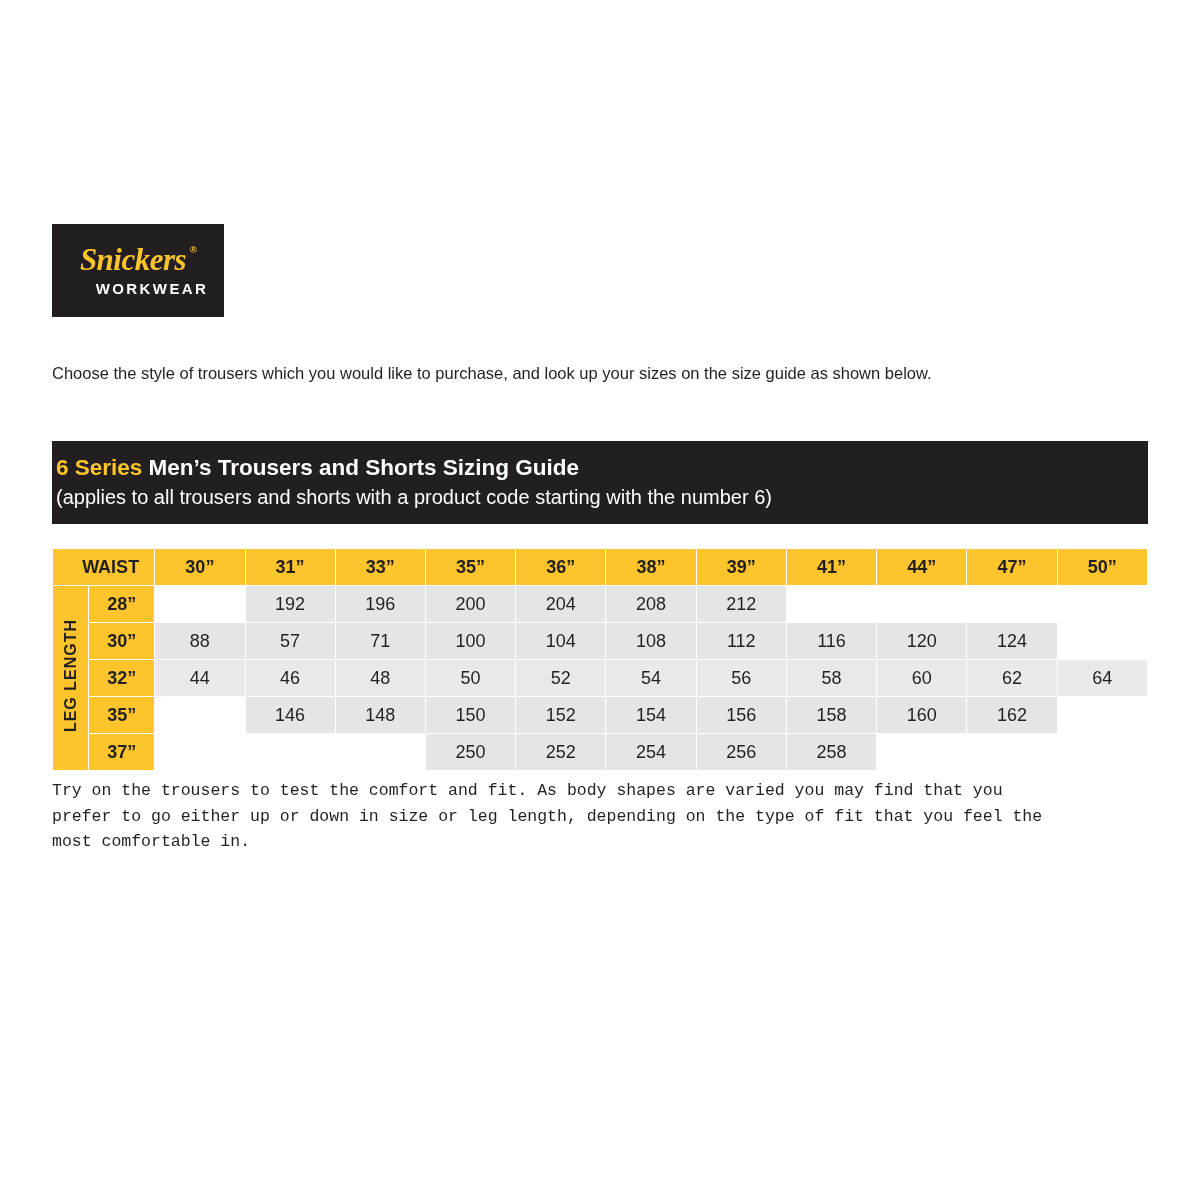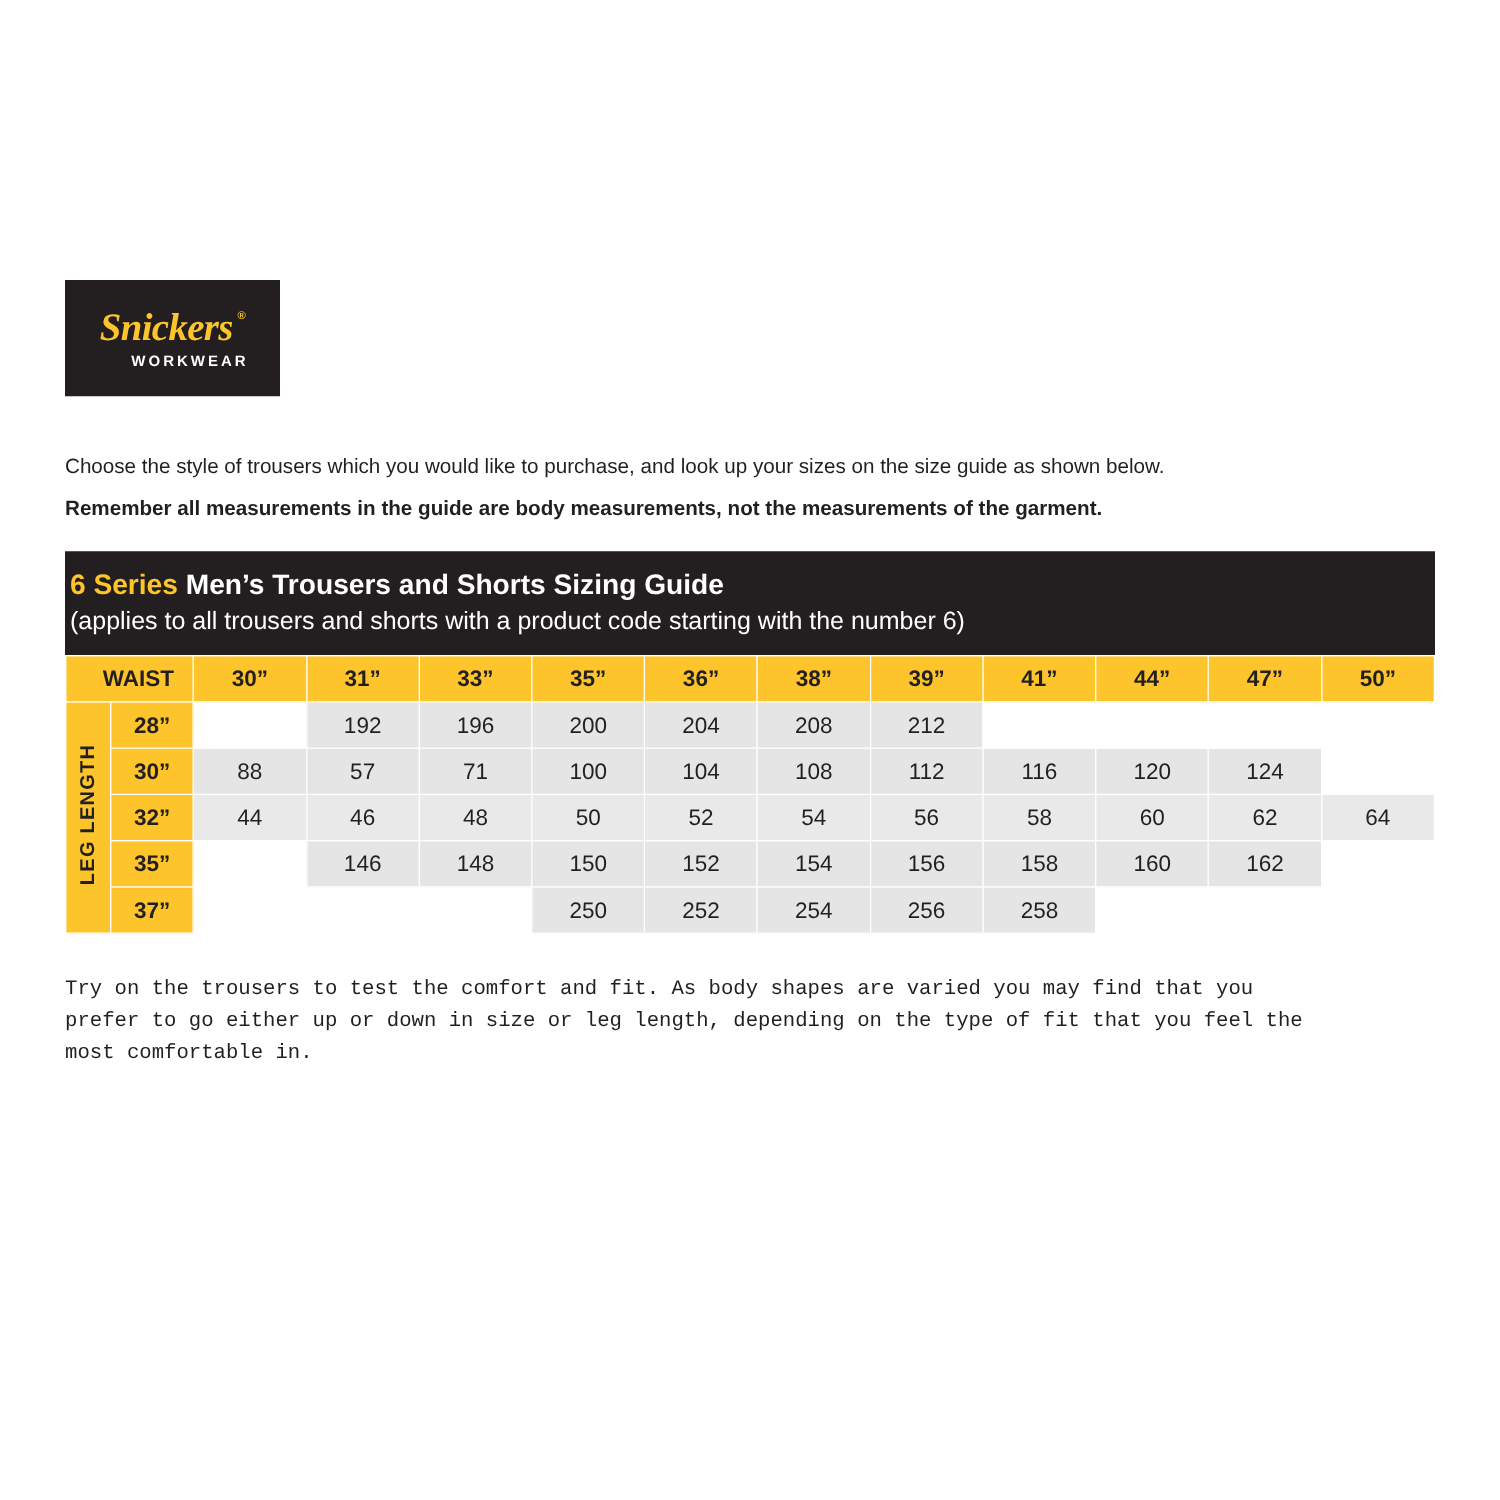--- a/index.html
+++ b/index.html
@@ -49,21 +49,21 @@
   .logo-reg {
     position: absolute;
     right: 0;
     top: 2px;
     font-size: 9px;
     font-style: normal;
     font-family: "Liberation Sans", sans-serif;
   }
   .logo-sub {
     color: #ffffff;
-    font-size: 12px;
+    font-size: 15px;
     font-weight: bold;
     letter-spacing: 2.4px;
     margin-top: 5px;
     margin-left: 28px;
   }
 
   
   .intro {
     position: absolute;
     left: 52px;
@@ -105,20 +105,21 @@
     font-size: 20px;
     font-weight: normal;
     line-height: 1.3;
     margin-top: 2px;
   }
 
   table.size-table {
     border-collapse: collapse;
     width: 1096px;
     table-layout: fixed;
+    margin-top: 24px;
   }
   table.size-table td, table.size-table th {
     border: 1px solid #ffffff;
     text-align: center;
     vertical-align: middle;
     font-size: 18px;
     color: #231f20;
     height: 36px;
     padding: 0;
   }
@@ -189,21 +190,20 @@
   <div class="logo-box">
     <div class="logo-word">
       <span>Snickers</span>
       <span class="logo-reg">®</span>
     </div>
     <div class="logo-sub">WORKWEAR</div>
   </div>
 
   <div class="intro">
     <p>Choose the style of trousers which you would like to purchase, and look up your sizes on the size guide as shown below.</p>
-    <p class="bold">Remember all measurements in the guide are body measurements, not the measurements of the garment.</p>
   </div>
 
   <div class="guide">
     <div class="guide-header">
       <div class="line1"><span class="series">6 Series</span><span> Men’s Trousers and Shorts Sizing Guide</span></div>
       <div class="line2">(applies to all trousers and shorts with a product code starting with the number 6)</div>
     </div>
 
     <table class="size-table">
       <colgroup>

